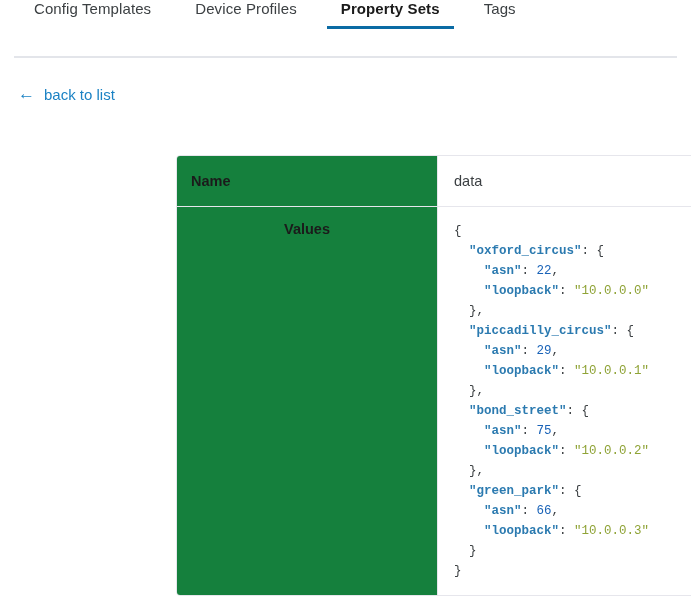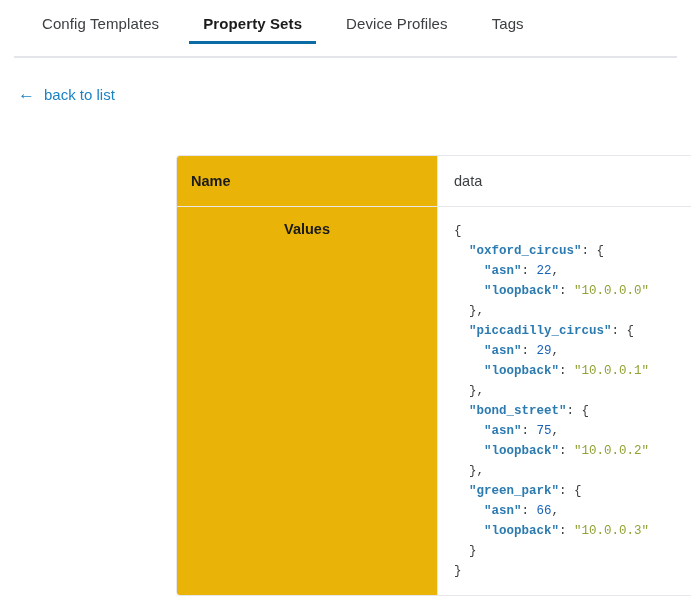--- a/index.html
+++ b/index.html
@@ -13,23 +13,23 @@
     font-family: "Liberation Sans", sans-serif;
     color: #333333;
     overflow: hidden;
   }
 
   
   .tabbar {
     position: relative;
     height: 58px;
     box-sizing: border-box;
-    padding-left: 28px;
+    padding-left: 20px;
     display: flex;
-    align-items: center;
+    align-items: flex-start;
   }
   .tabbar::after {
     content: "";
     position: absolute;
     left: 14px;
     right: 14px;
     bottom: 0;
     height: 2px;
     background: #e3e5ea;
   }
@@ -92,21 +92,21 @@
     border-radius: 4px;
     border-collapse: separate;
     border-spacing: 0;
     width: 100%;
     overflow: hidden;
     background: #ffffff;
   }
   .detail-table .th-name,
   .detail-table .td-label {
     width: 232px;
-    background: #eab308;
+    background: #15803d;
     border-right: 1px solid #e6e6ec;
     vertical-align: top;
   }
   .detail-table .th-name {
     font-weight: bold;
     font-size: 14.5px;
     color: #1b1b1b;
     text-align: left;
     padding: 17px 0 17px 14px;
     border-bottom: 1px solid #e6e6ec;
@@ -148,25 +148,25 @@
   .json-block .num    { color: #1a63b8; font-weight: normal; }
   .json-block .str    { color: #8fa336; }
 </style>
 </head>
 <body>
 
 <div class="tabbar">
   <div class="tab">
     <span>Config Templates</span>
   </div>
+  <div class="tab">
+    <span>Device Profiles</span>
+  </div>
   <div class="tab active">
     <span>Property Sets</span>
-  </div>
-  <div class="tab">
-    <span>Device Profiles</span>
   </div>
   <div class="tab">
     <span>Tags</span>
   </div>
 </div>
 
 <div class="backlink-row">
   <a class="backlink">
     <span class="arrow">←</span>
     <span>back to list</span>

